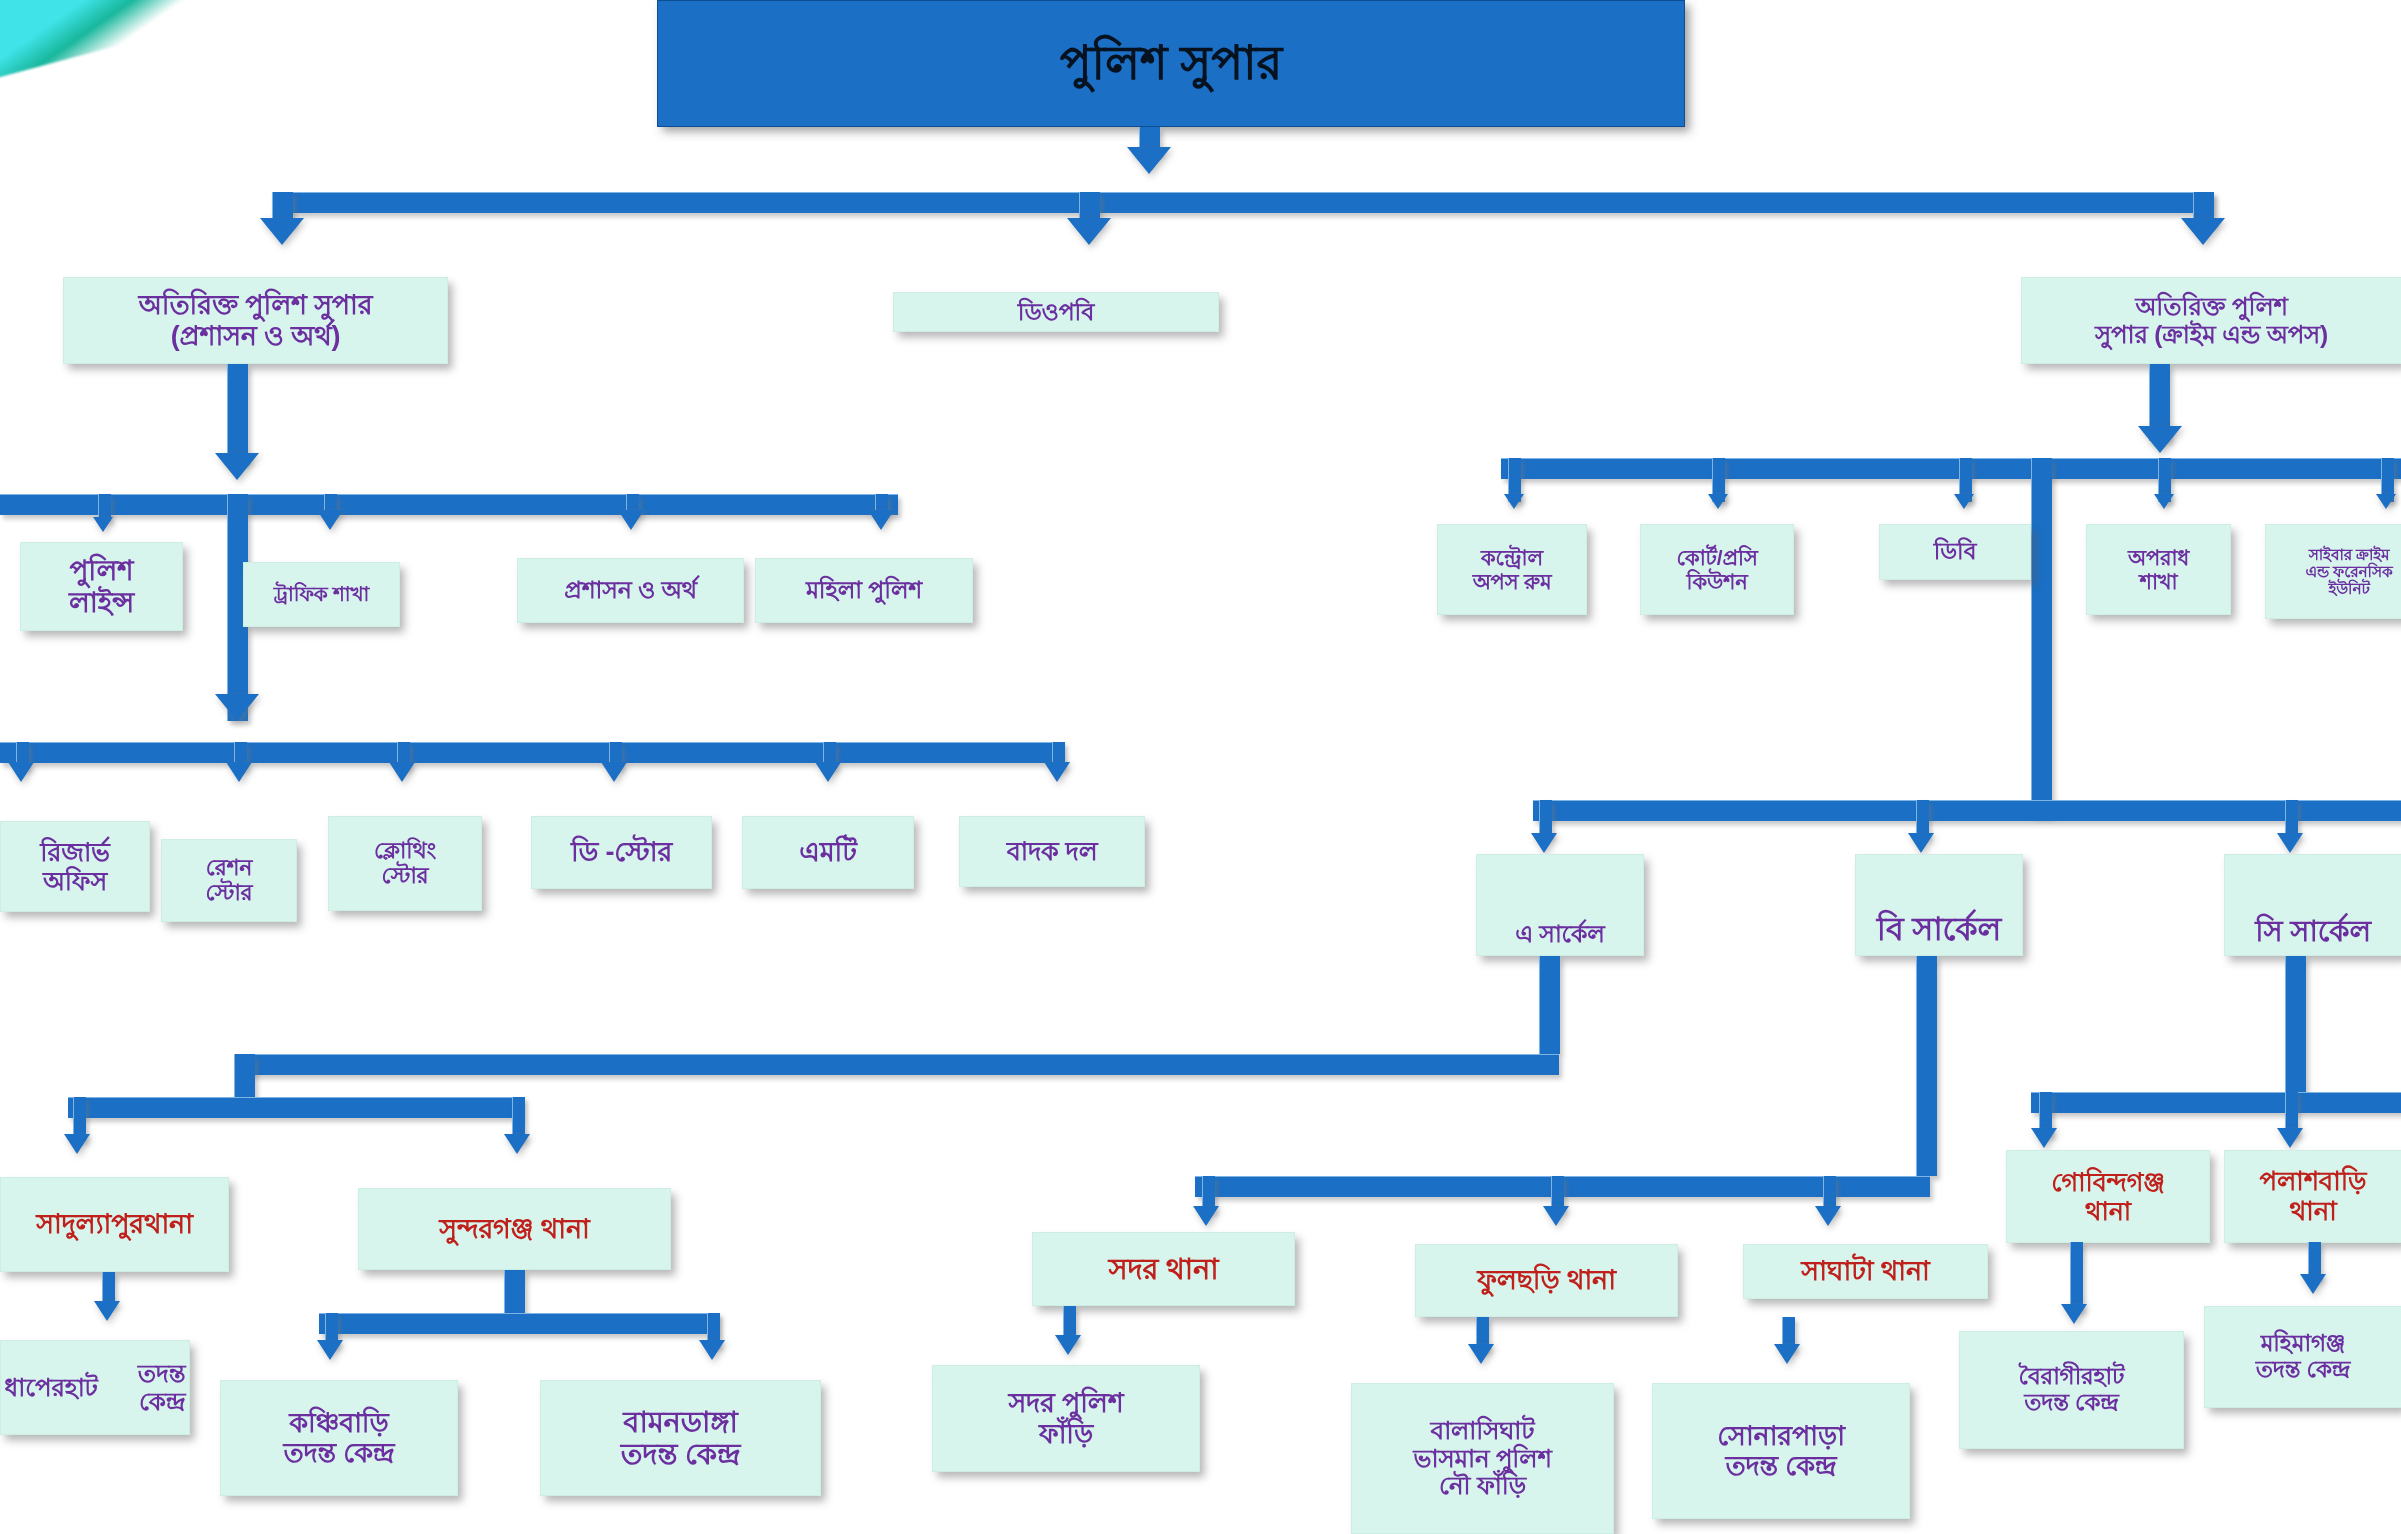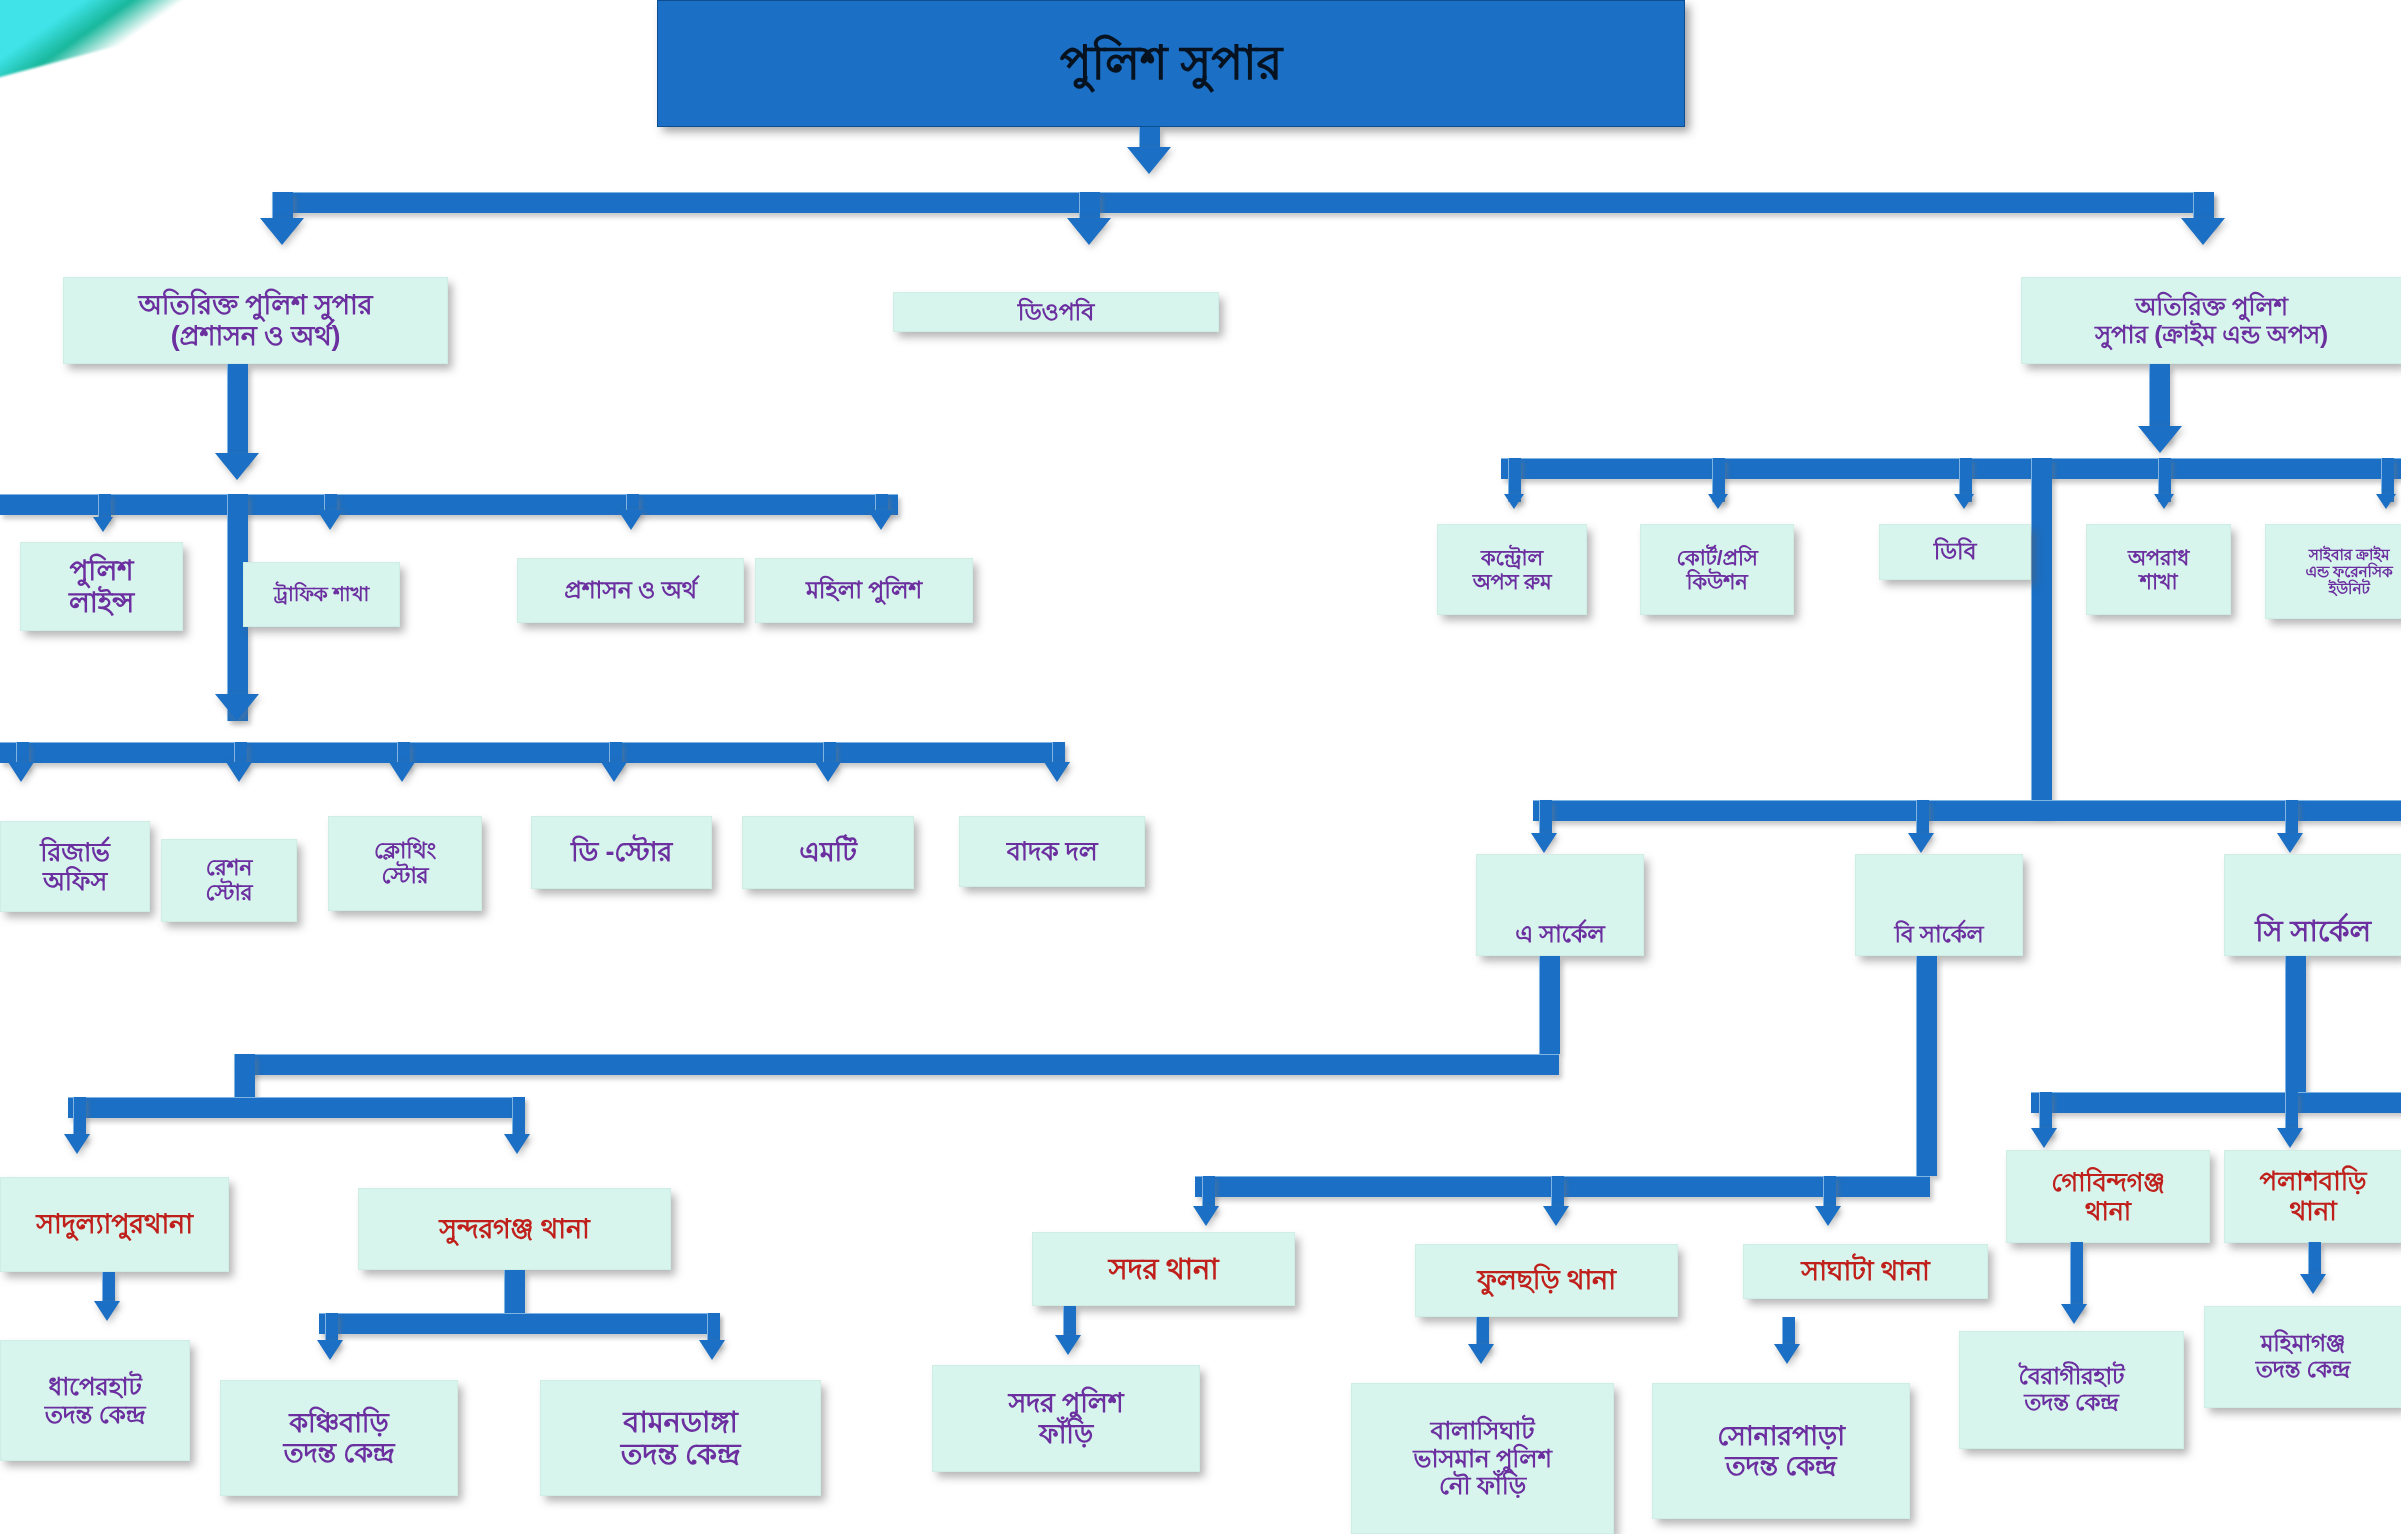--- a/index.html
+++ b/index.html
@@ -249,21 +249,21 @@
   <div class="ln thin v" style="left:1916px;top:800px;height:38px;"></div>
   <div class="arrow sm" style="left:1908px;top:833px;"></div>
 
   <div class="ln thin v" style="left:2285px;top:800px;height:38px;"></div>
   <div class="arrow sm" style="left:2277px;top:833px;"></div>
 
   <div class="node" style="left:1476px;top:854px;width:168px;height:102px;font-size:23.6px;align-items:flex-end;padding-bottom:7.3px;">
     <span>এ সার্কেল</span>
   </div>
 
-  <div class="node" style="left:1855px;top:854px;width:168px;height:102px;font-size:23px;align-items:flex-end;padding-bottom:7.3px;">
+  <div class="node" style="left:1855px;top:854px;width:168px;height:102px;font-size:32px;align-items:flex-end;padding-bottom:7.3px;">
     <span>বি সার্কেল</span>
   </div>
 
   <div class="node" style="left:2224px;top:854px;width:178px;height:102px;font-size:29px;align-items:flex-end;padding-bottom:7.3px;">
     <span>সি সার্কেল</span>
   </div>
 
   <div class="ln v" style="left:1539px;top:956px;height:98px;"></div>
   <div class="ln h" style="left:234px;top:1054px;width:1325px;"></div>
   <div class="ln v" style="left:234px;top:1054px;height:44px;"></div>
@@ -279,21 +279,21 @@
     <span>থানা</span>
   </div>
 
   <div class="node thana" style="left:358px;top:1188px;width:313px;height:82px;font-size:27px;">
     <span>সুন্দরগঞ্জ থানা</span>
   </div>
 
   <div class="ln thin v" style="left:102px;top:1272px;height:34px;"></div>
   <div class="arrow sm" style="left:94px;top:1301px;"></div>
 
-  <div class="node" style="left:0px;top:1340px;width:190px;height:121px;font-size:24.5px;flex-direction:column;">
+  <div class="node" style="left:0px;top:1340px;width:190px;height:95px;font-size:24.5px;flex-direction:row;text-align:right;">
     <span>ধাপেরহাট</span>
     <span>তদন্ত কেন্দ্র</span>
   </div>
 
   <div class="ln v" style="left:504px;top:1270px;height:44px;"></div>
   <div class="ln h" style="left:319px;top:1313px;width:399px;"></div>
   <div class="ln thin v" style="left:325px;top:1313px;height:34px;"></div>
   <div class="arrow sm" style="left:317px;top:1340px;"></div>
   <div class="ln thin v" style="left:707px;top:1313px;height:34px;"></div>
   <div class="arrow sm" style="left:699px;top:1340px;"></div>

